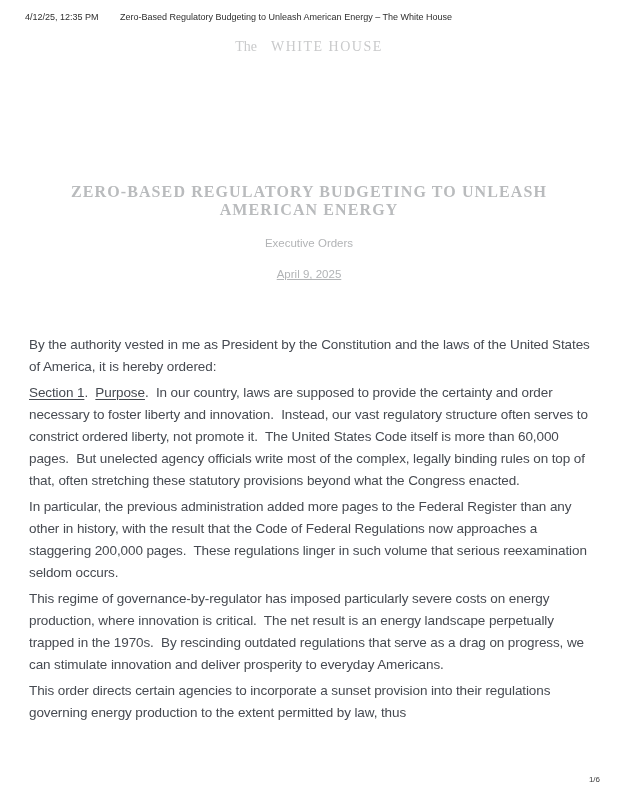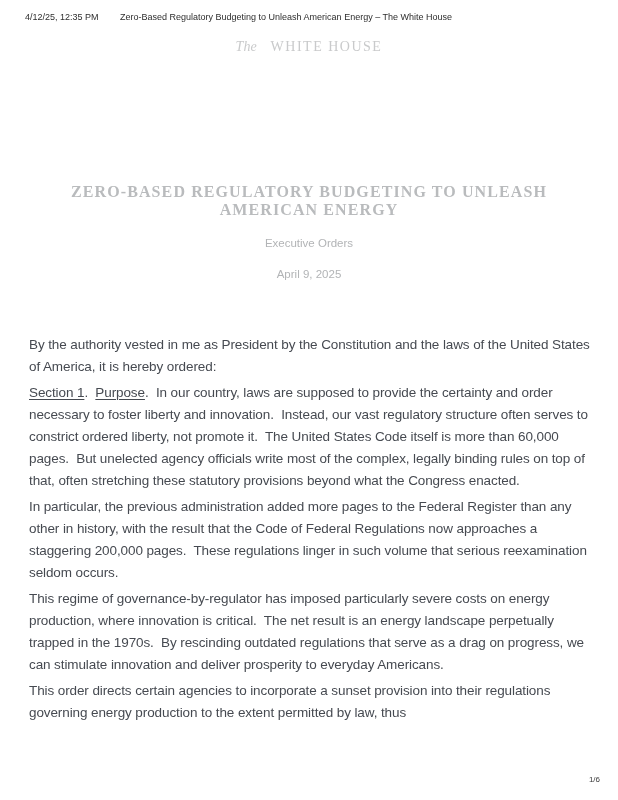--- a/index.html
+++ b/index.html
@@ -55,21 +55,20 @@
     position: absolute;
     top: 39px;
     left: 0;
     right: 0;
     text-align: center;
     font-family: "Liberation Serif", serif;
     font-size: 14px;
     color: #c9cacb;
   }
   .masthead .the {
-    font-style: italic;
     margin-right: 14px;
   }
   .masthead .wordmark {
     letter-spacing: 1.5px;
   }
 
   
   .eyebrow {
     position: absolute;
     top: 163px;
@@ -102,20 +101,21 @@
     color: #b2b4b6;
   }
   .article-date {
     position: absolute;
     top: 268px;
     left: 0;
     right: 0;
     text-align: center;
     font-size: 11.5px;
     color: #b2b4b6;
+    text-decoration: underline;
   }
 
   
   .body-text {
     position: absolute;
     top: 330px;
     left: 25px;
     width: 570px;
     height: 446px;
     overflow: hidden;

